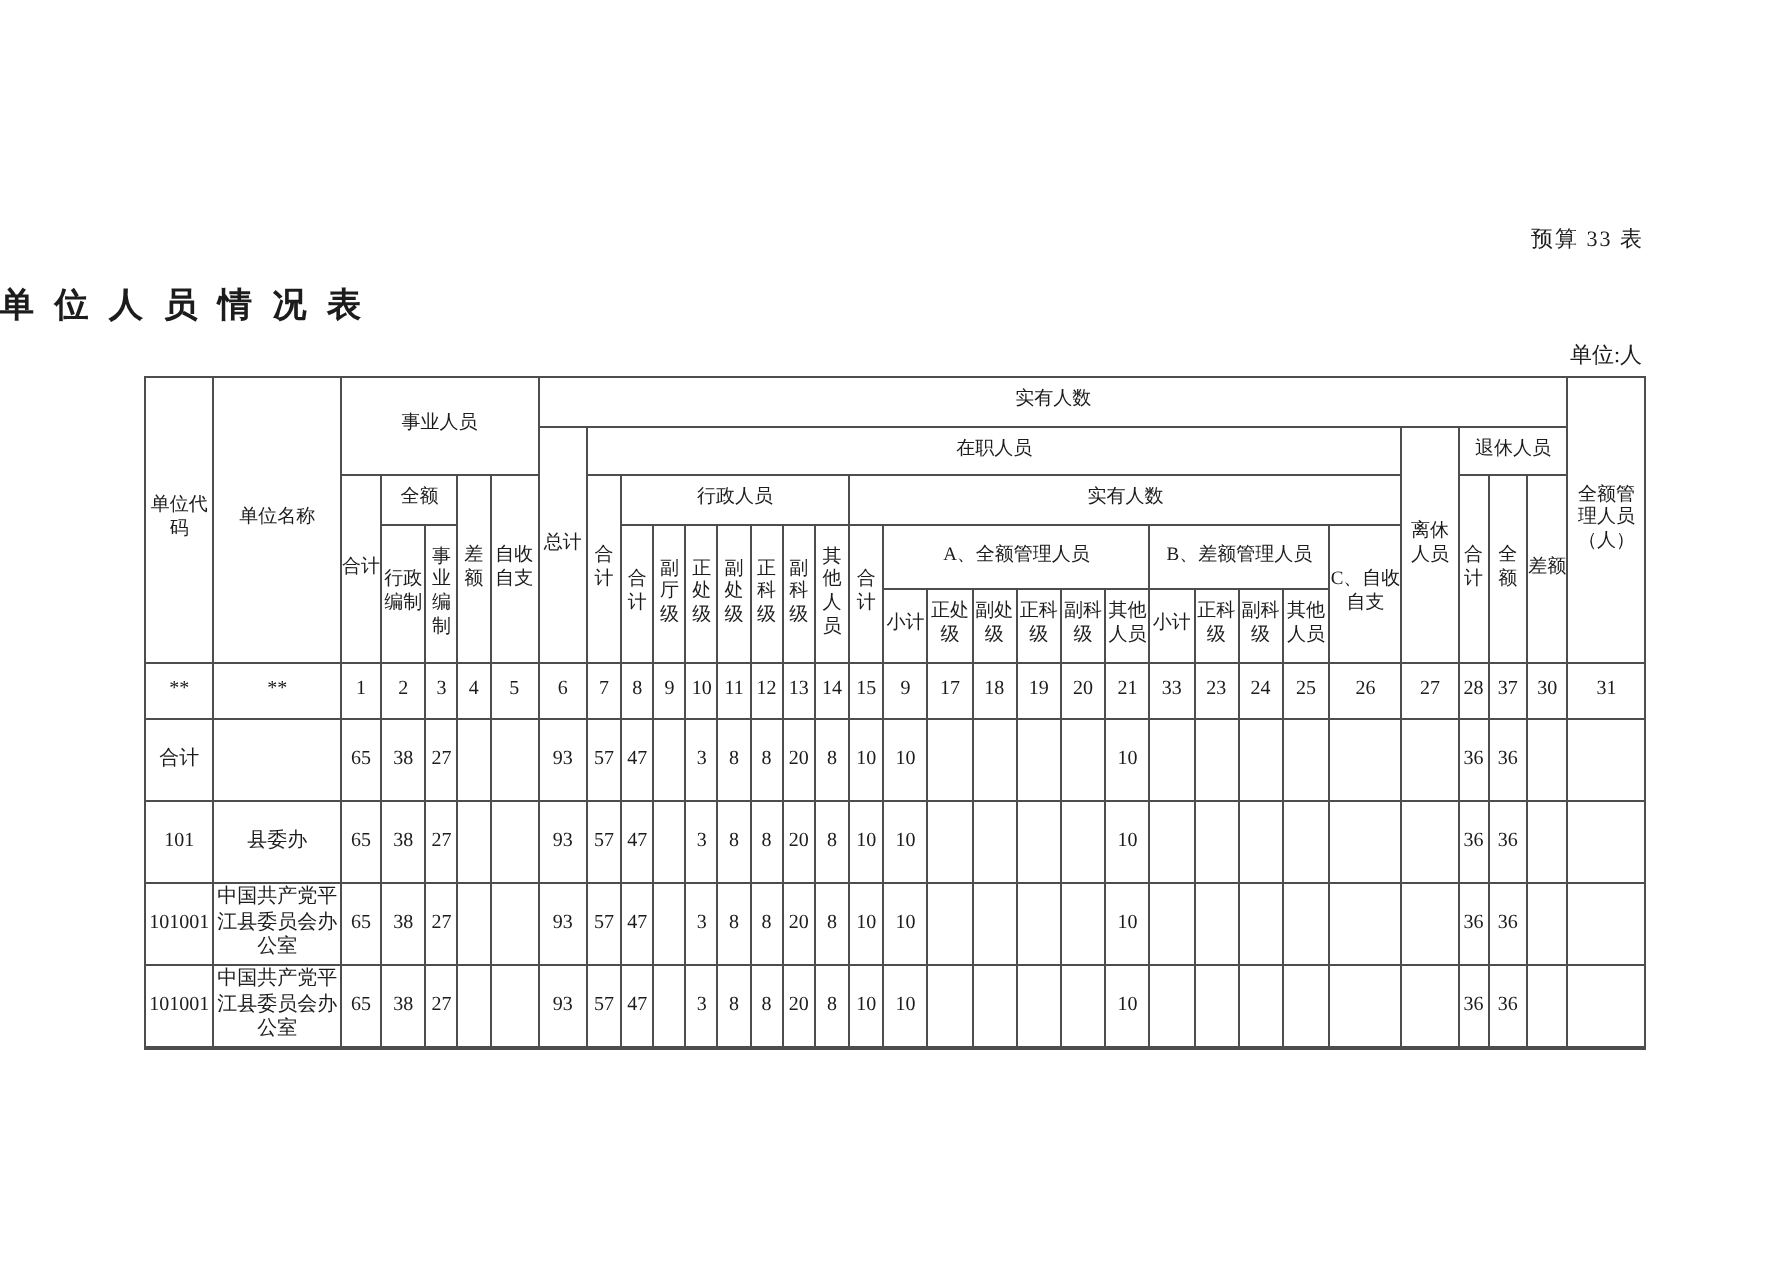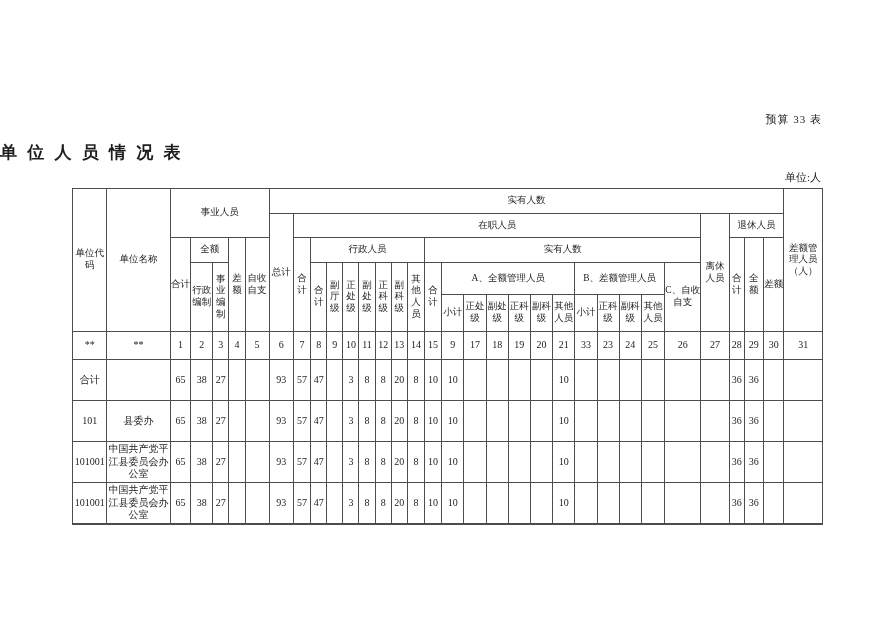--- a/index.html
+++ b/index.html
@@ -70,21 +70,21 @@
       <col style="width:19px">
       <col style="width:20px">
     <col style="width:38px">
   </colgroup>
   <tbody>
     <tr class="h hr1">
       <td rowspan="5">单位代码</td>
       <td rowspan="5">单位名称</td>
       <td colspan="5" rowspan="2">事业人员</td>
       <td colspan="25">实有人数</td>
-      <td rowspan="5">差额管理人员（人）</td>
+      <td rowspan="5">全额管理人员（人）</td>
     </tr>
     <tr class="h hr2">
       <td rowspan="4">总计</td>
       <td colspan="20">在职人员</td>
       <td rowspan="4">离休人员</td>
       <td colspan="3">退休人员</td>
     </tr>
     <tr class="h hr3">
       <td rowspan="3">合计</td>
       <td colspan="2">全额</td>
@@ -148,21 +148,21 @@
         <td>19</td>
         <td>20</td>
         <td>21</td>
         <td>33</td>
         <td>23</td>
         <td>24</td>
         <td>25</td>
         <td>26</td>
         <td>27</td>
         <td>28</td>
-        <td>29</td>
+        <td>37</td>
         <td>30</td>
         <td>31</td>
       </tr>
   <tr class="datarow">
         <td>合计</td>
         <td></td>
         <td>65</td>
         <td>38</td>
         <td>27</td>
         <td></td>

